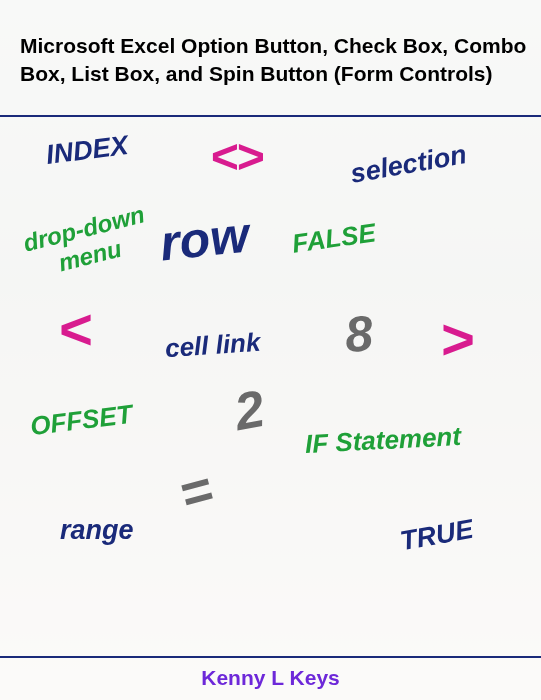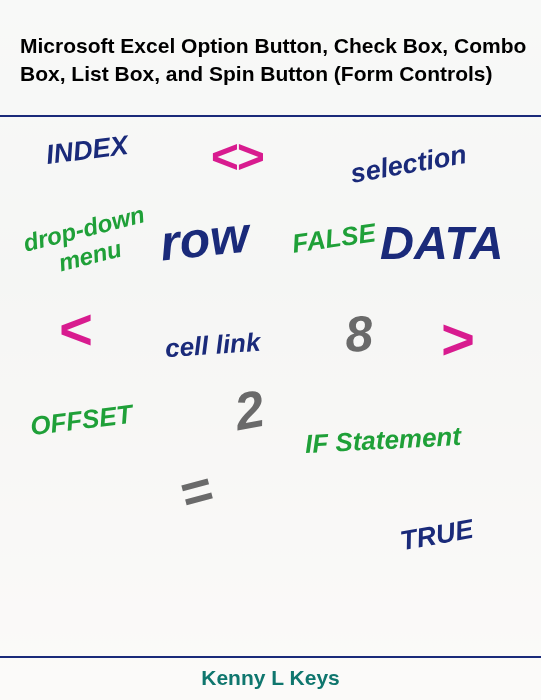--- a/index.html
+++ b/index.html
@@ -39,21 +39,21 @@
   .rule-bottom { bottom: 42px; }
   .author {
     position: absolute;
     bottom: 0; left: 0; right: 0;
     height: 44px;
     display: flex;
     align-items: center;
     justify-content: center;
     font-weight: bold;
     font-size: 21px;
-    color: #0f766e;
+    color: #6d28d9;
     z-index: 10;
     border-radius: 16px;
   }
   .cloud {
     position: absolute;
     top: 115px;
     bottom: 42px;
     left: 0; right: 0;
     z-index: 5;
   }
@@ -87,38 +87,38 @@
 
   <div class="word navy" style="left:350px; top:34px; font-size:27px; transform:rotate(-10deg);">selection</div>
 
   <div class="word green" style="left:22px; top:100px; font-size:24px; transform:rotate(-14deg);">drop-down</div>
   <div class="word green" style="left:58px; top:127px; font-size:24px; transform:rotate(-14deg);">menu</div>
 
   <div class="word navy" style="left:160px; top:95px; font-size:50px; transform:rotate(-6deg);">row</div>
 
   <div class="word green" style="left:292px; top:108px; font-size:26px; transform:rotate(-8deg);">FALSE</div>
 
-  <div class="word navy" style="left:380px; top:100px; font-size:47px;">DATA</div>
 
   <div class="word magenta" style="left:58px; top:180px; font-size:58px;">&lt;</div>
 
   <div class="word navy" style="left:165px; top:215px; font-size:26px; transform:rotate(-4deg);">cell link</div>
 
   <div class="word gray" style="left:345px; top:190px; font-size:50px; transform:rotate(-5deg);">8</div>
 
   <div class="word magenta" style="left:440px; top:190px; font-size:58px;">&gt;</div>
 
   <div class="word green" style="left:30px; top:290px; font-size:26px; transform:rotate(-7deg);">OFFSET</div>
 
   <div class="word gray" style="left:235px; top:265px; font-size:52px; transform:rotate(-10deg);">2</div>
 
   <div class="word green" style="left:305px; top:310px; font-size:26px; transform:rotate(-3deg);">IF Statement</div>
 
   <div class="word gray" style="left:180px; top:345px; font-size:54px; transform:rotate(-15deg);">=</div>
 
+  <div class="word navy" style="left:60px; top:400px; font-size:27px;">range</div>
 
   <div class="word navy" style="left:400px; top:405px; font-size:27px; transform:rotate(-10deg);">TRUE</div>
 
 
 </div>
 
 <div class="rule rule-bottom"></div>
 
 <div class="author">Kenny L Keys</div>
 

